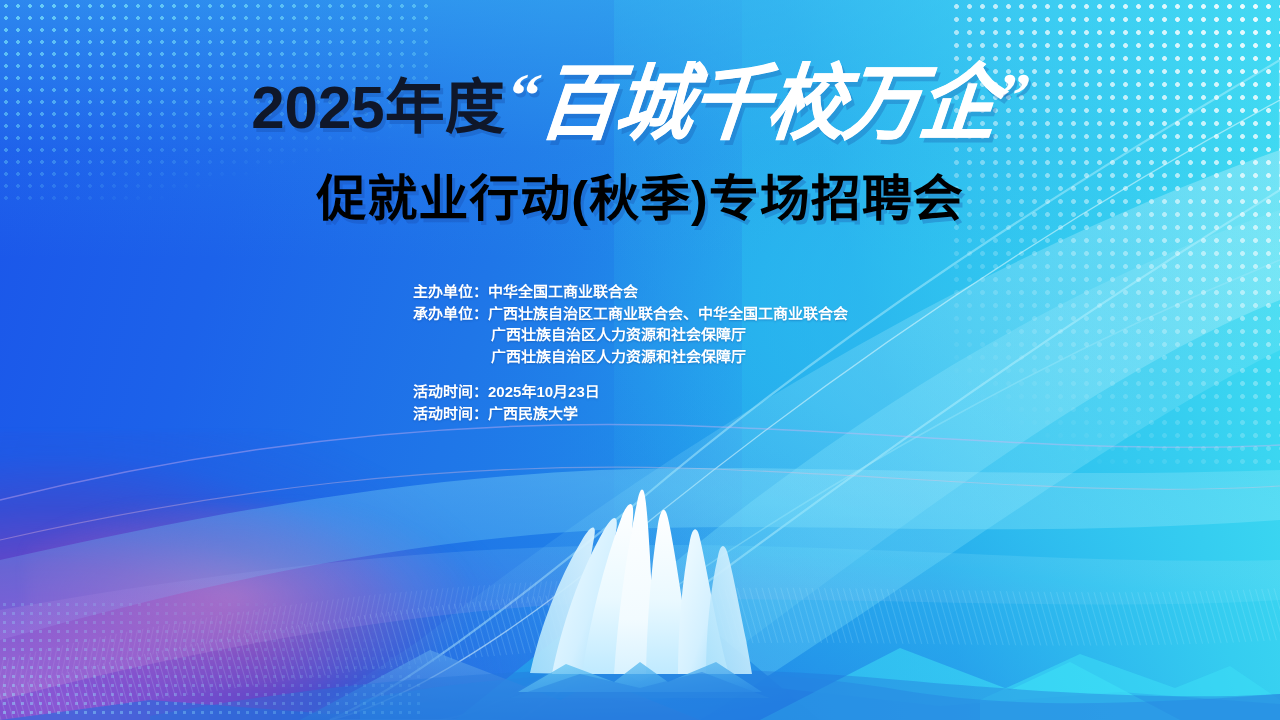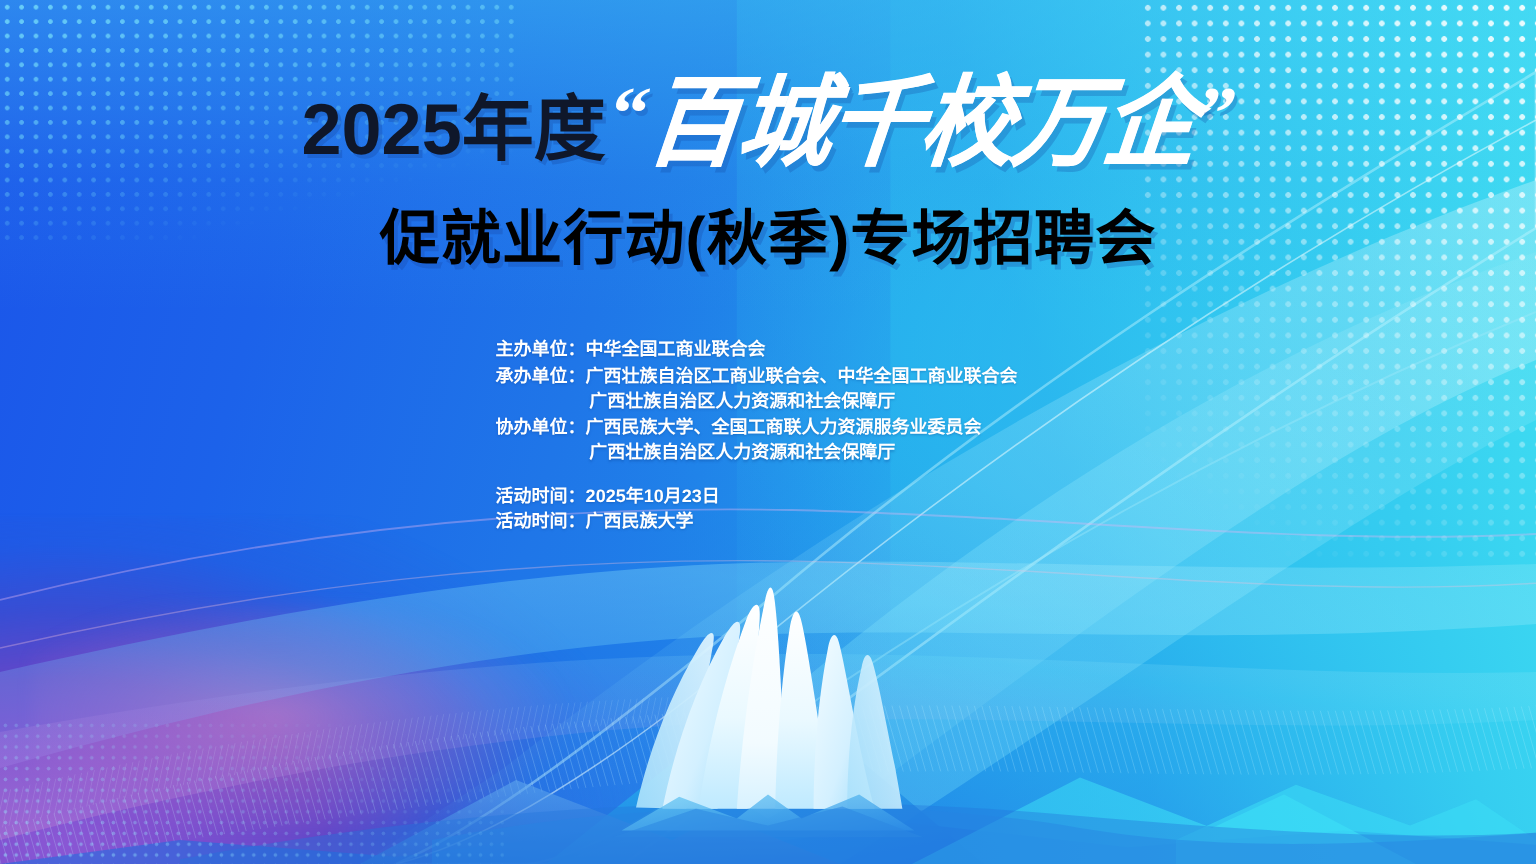--- a/index.html
+++ b/index.html
@@ -272,24 +272,20 @@
         <span class="lbl">主办单位：</span>
         <span class="val">中华全国工商业联合会</span>
       </div>
 
       <div class="row">
         <span class="lbl">承办单位：</span>
         <span class="val">广西壮族自治区工商业联合会、中华全国工商业联合会</span>
       </div>
       <div class="cont">广西壮族自治区人力资源和社会保障厅</div>
 
-      <div class="row">
-        <span class="lbl">协办单位：</span>
-        <span class="val">广西民族大学、全国工商联人力资源服务业委员会</span>
-      </div>
       <div class="cont">广西壮族自治区人力资源和社会保障厅</div>
 
       <div class="gap"></div>
 
       <div class="row">
         <span class="lbl">活动时间：</span>
         <span class="val">2025年10月23日</span>
       </div>
       <div class="row">
         <span class="lbl">活动时间：</span>

